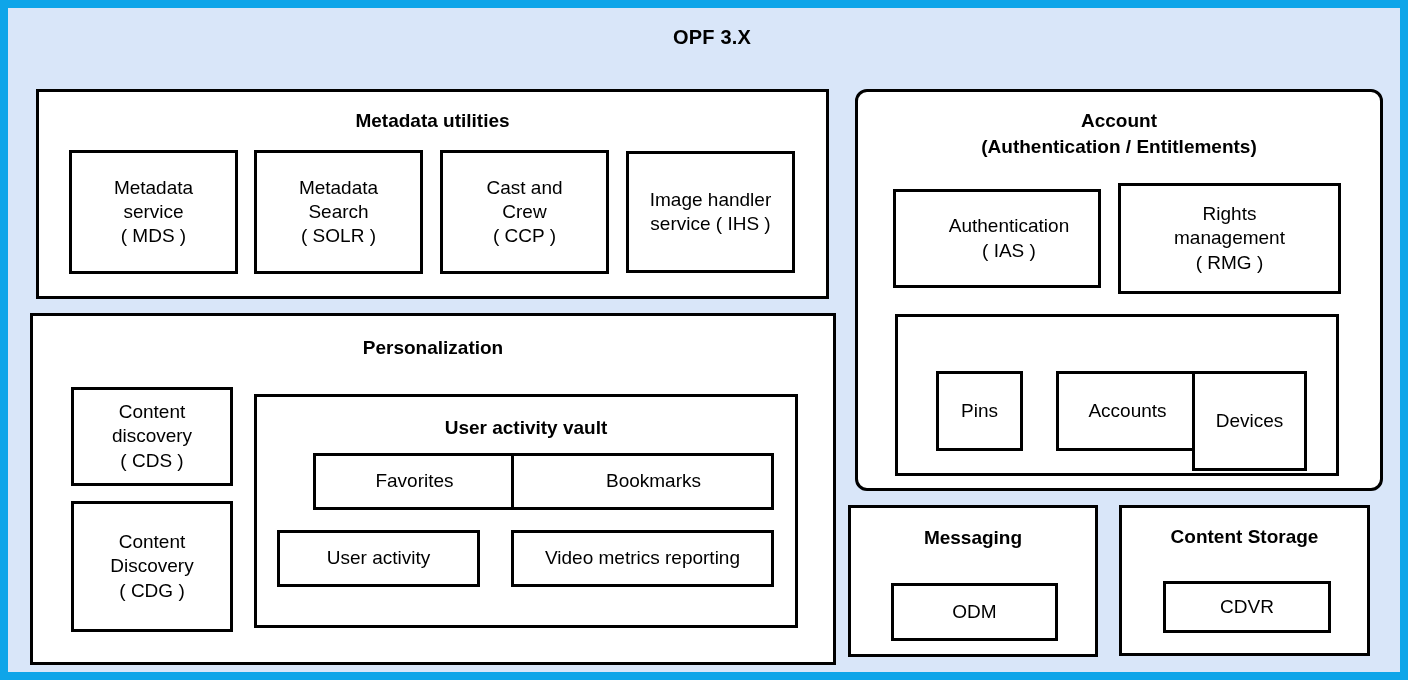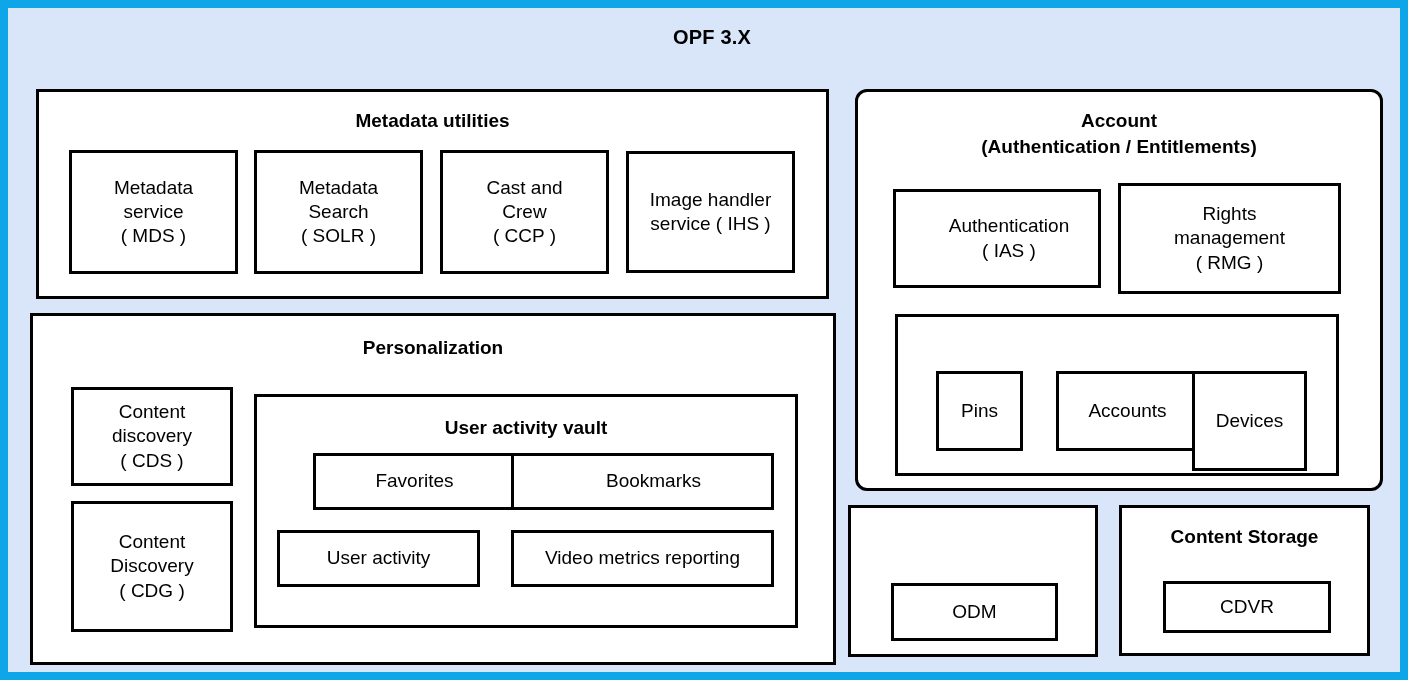--- a/index.html
+++ b/index.html
@@ -213,20 +213,21 @@
 
         <div class="leaf" id="leaf-pins">Pins</div>
 
         <div class="leaf" id="leaf-accounts">Accounts</div>
 
         <div class="leaf" id="leaf-devices">Devices</div>
       </div>
     </div>
 
     <div class="group" id="messaging">
+      <div class="group-title">Messaging</div>
 
       <div class="leaf" id="leaf-odm">ODM</div>
     </div>
 
     <div class="group" id="content-storage">
       <div class="group-title">Content Storage</div>
 
       <div class="leaf" id="leaf-cdvr">CDVR</div>
     </div>
 

